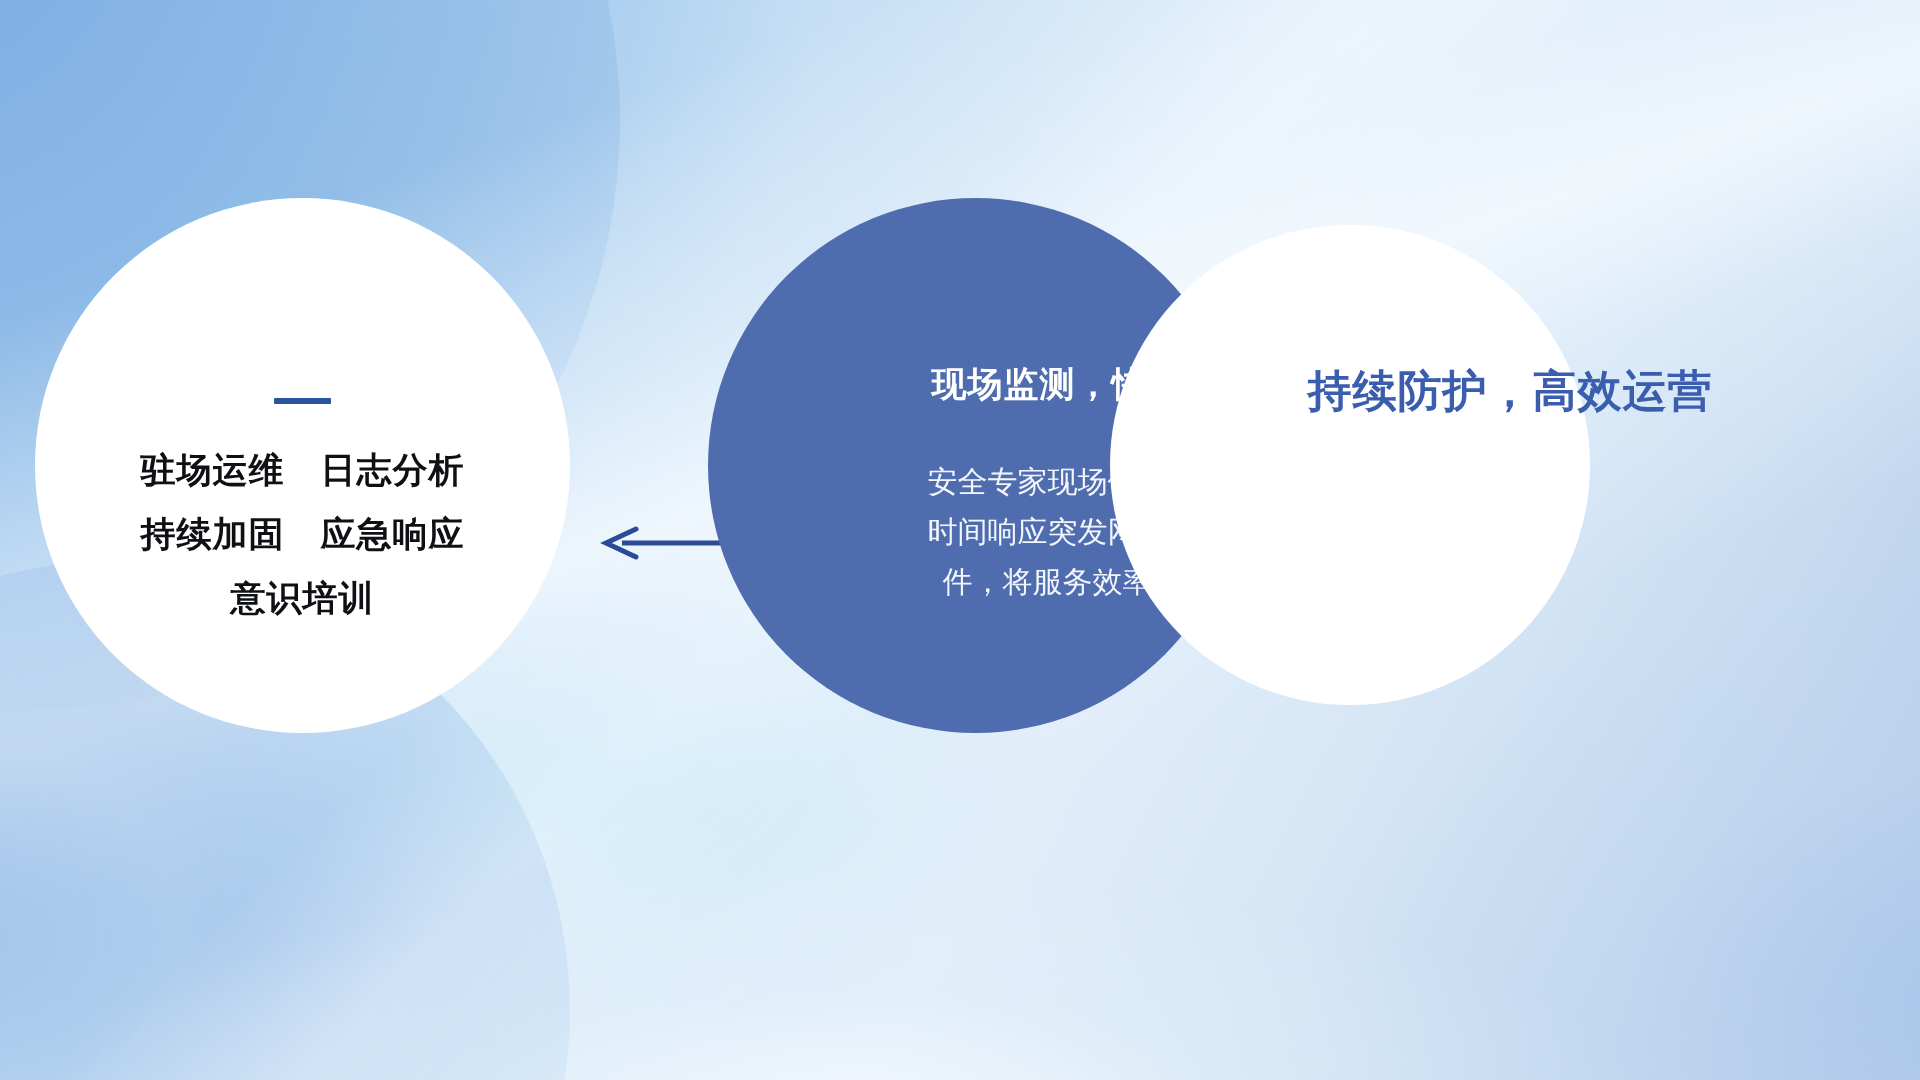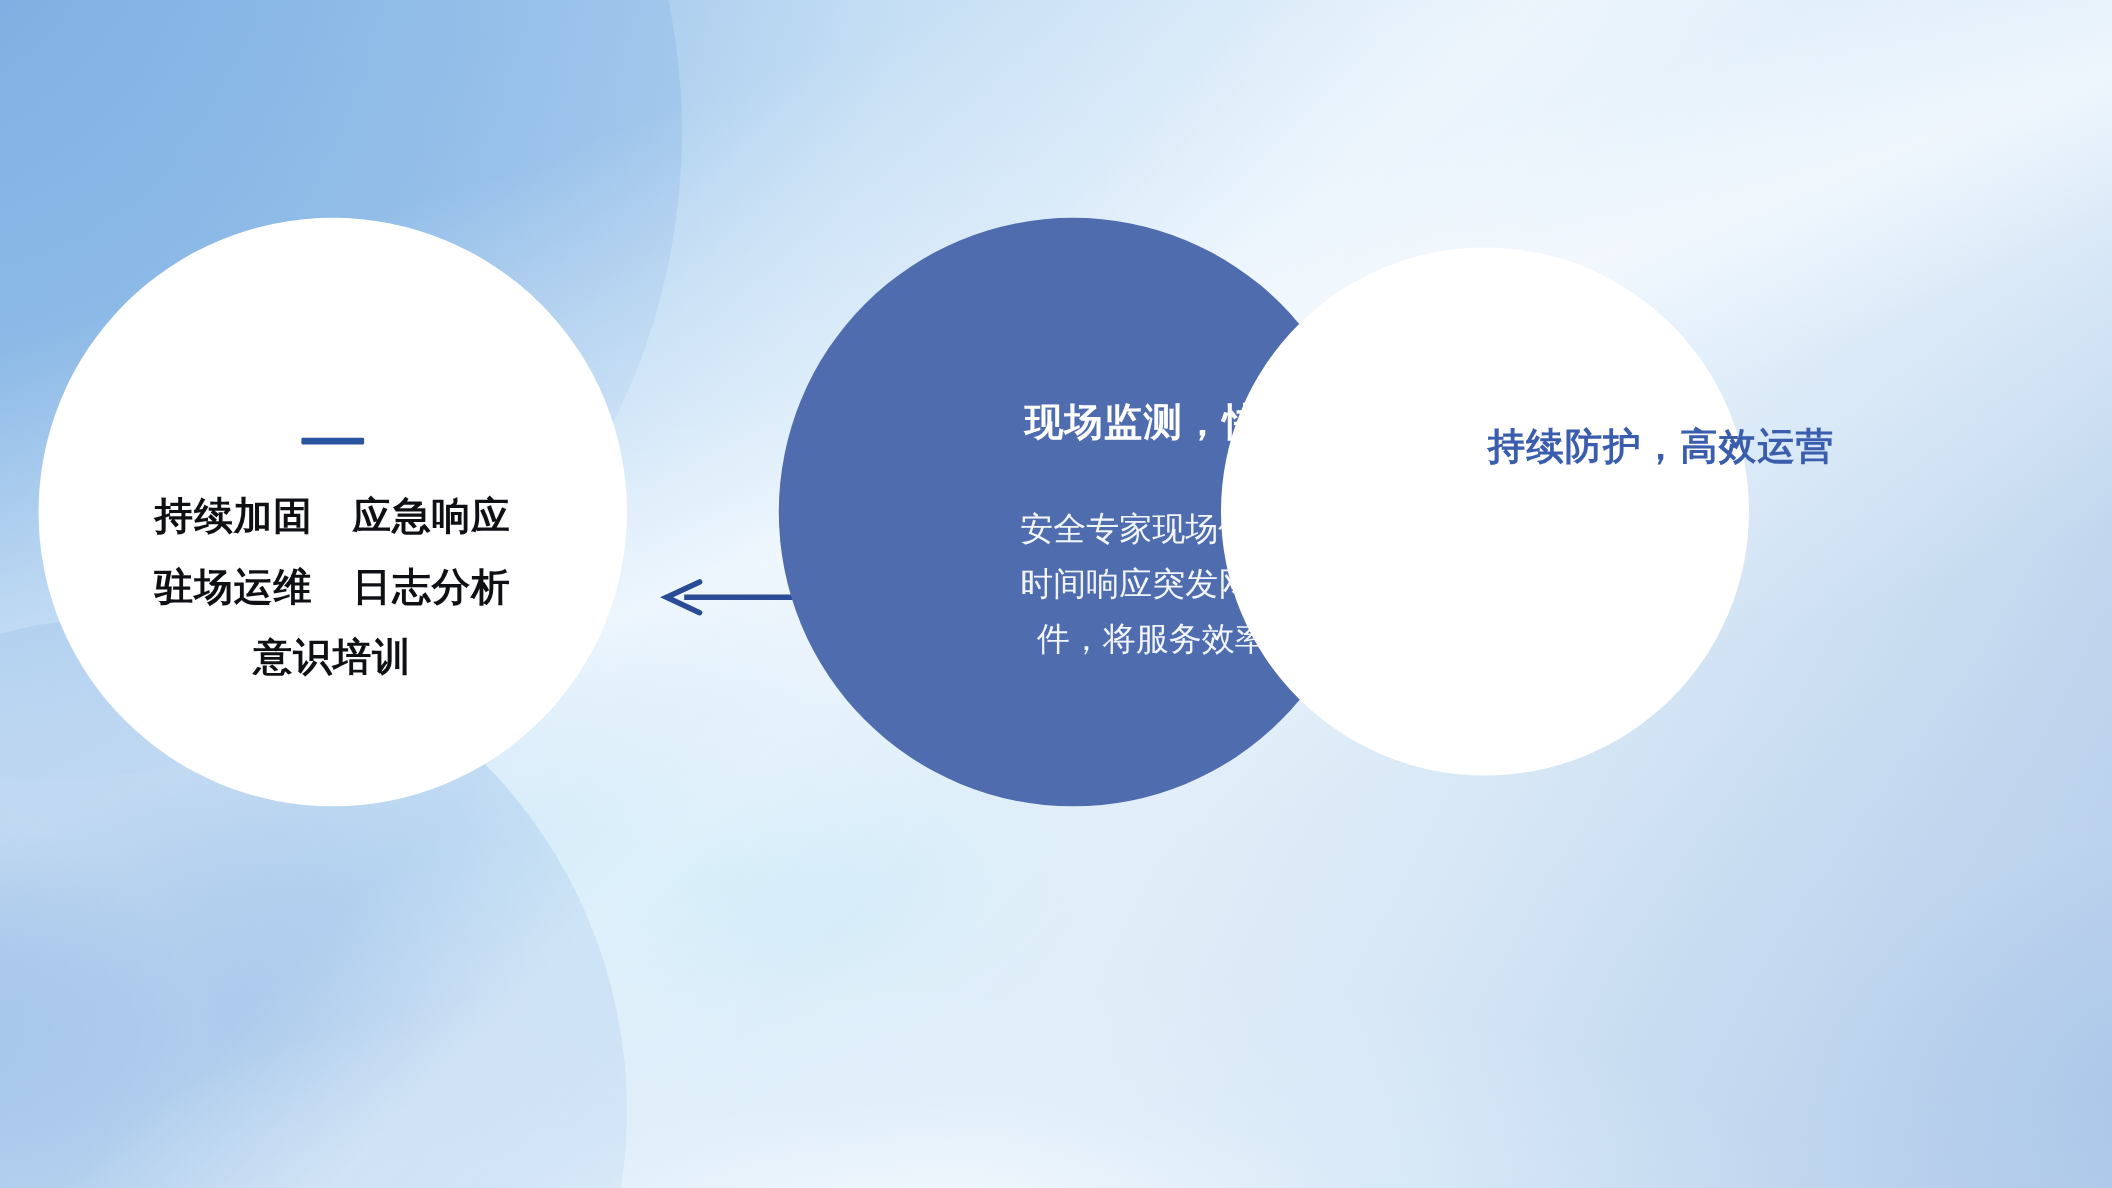--- a/index.html
+++ b/index.html
@@ -194,28 +194,27 @@
     top: 225px;
     width: 480px;
     height: 480px;
     background: #ffffff;
     z-index: 6;
     justify-content: flex-start;
     padding-top: 144px;
   }
   #circle-remote .card-title {
     color: #3a5dae;
-    font-size: 34px;
+    font-size: 44px;
     font-weight: bold;
     letter-spacing: 1px;
     line-height: 1;
     white-space: nowrap;
     margin-bottom: 52px;
     transform: translateX(160px);
-    margin-top: 20px;
   }
   #circle-remote .card-body {
     color: #14181d;
     font-size: 30px;
     line-height: 50px;
     text-align: center;
     width: 440px;
     transform: translateX(160px);
   }
 
@@ -247,22 +246,22 @@
 
   <div id="diagram">
 
     <svg id="flow-arrow" viewBox="0 0 290 58">
       <line x1="288" y1="29" x2="26" y2="29" stroke="#2a4b96" stroke-width="5"></line>
       <polyline points="40,15 10,29 40,43" fill="none" stroke="#2a4b96" stroke-width="5" stroke-linecap="round" stroke-linejoin="miter"></polyline>
     </svg>
 
     <div class="circle" id="circle-skills">
       <div class="accent-dash" style="background: rgb(43, 84, 160);"></div>
+      <div class="skill-row">驻场运维　日志分析</div>
       <div class="skill-row">持续加固　应急响应</div>
-      <div class="skill-row">驻场运维　日志分析</div>
       <div class="skill-row">意识培训</div>
     </div>
 
     <div class="circle" id="circle-onsite" style="background: rgb(79, 109, 174);">
       <div class="card-title">现场监测，快速响应</div>
       <div class="card-body">安全专家现场保障，最短时间响应突发网络安全事件，将服务效率最大化</div>
     </div>
 
     <div class="circle" id="circle-remote">
       <div class="card-title" style="color: rgb(58, 93, 174);">持续防护，高效运营</div>

